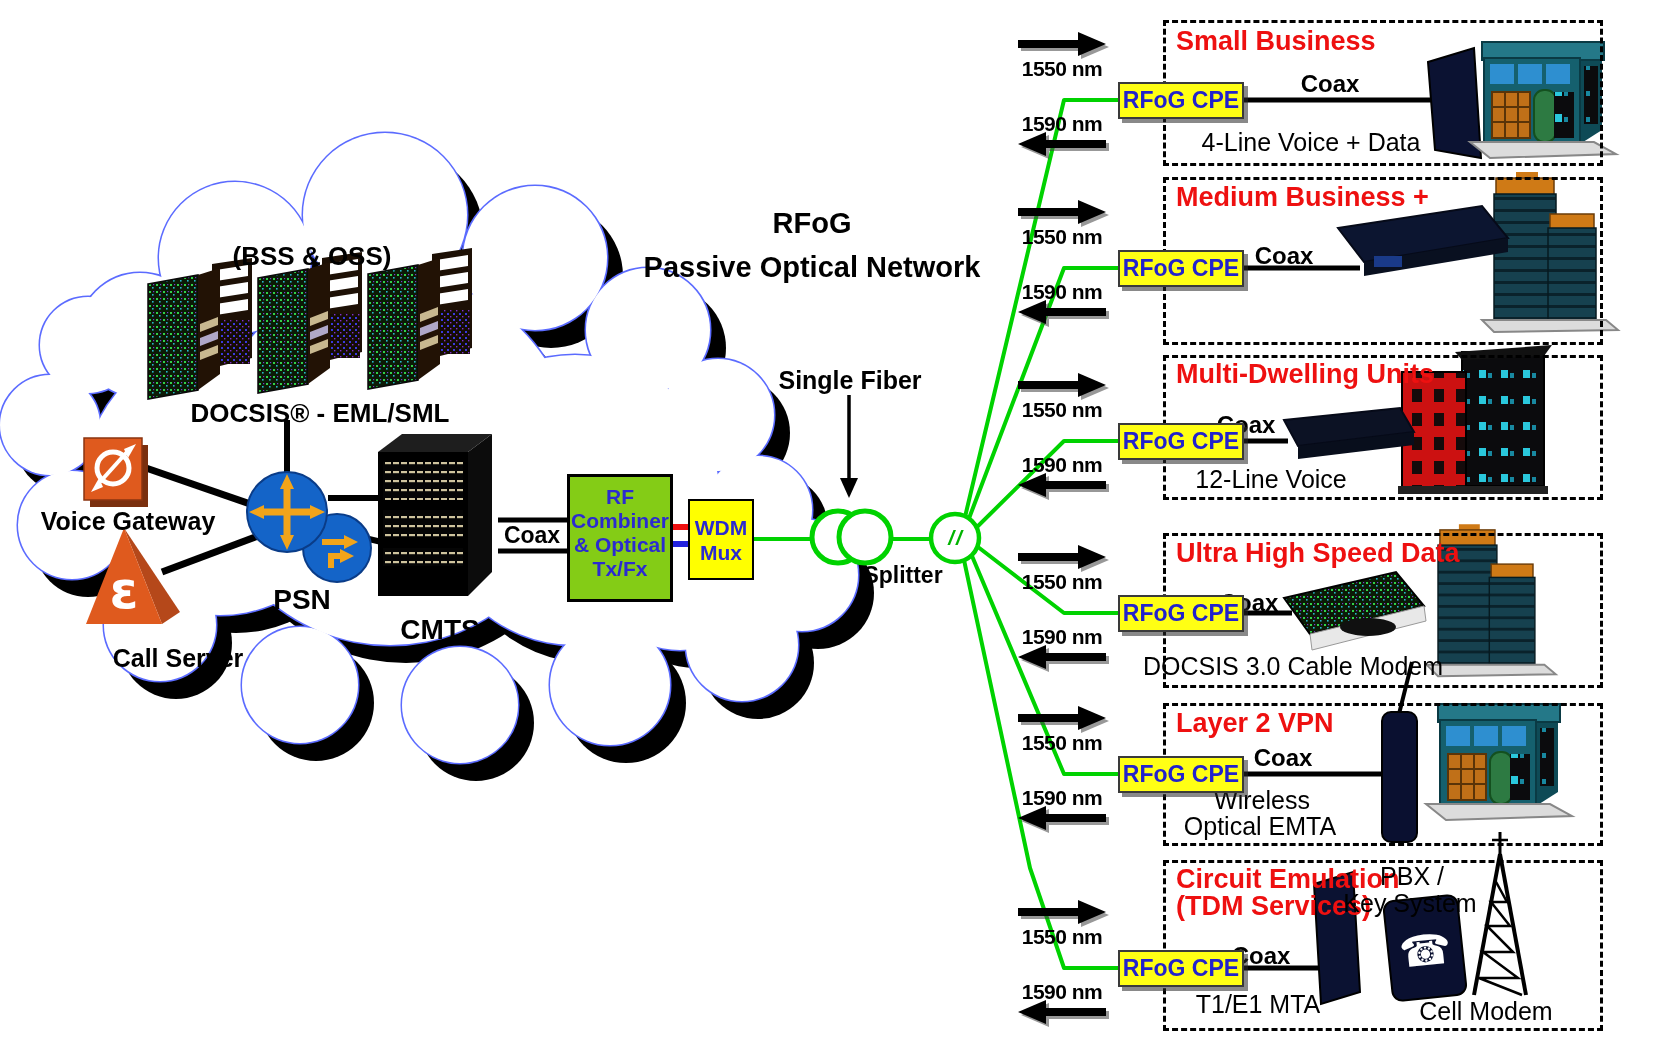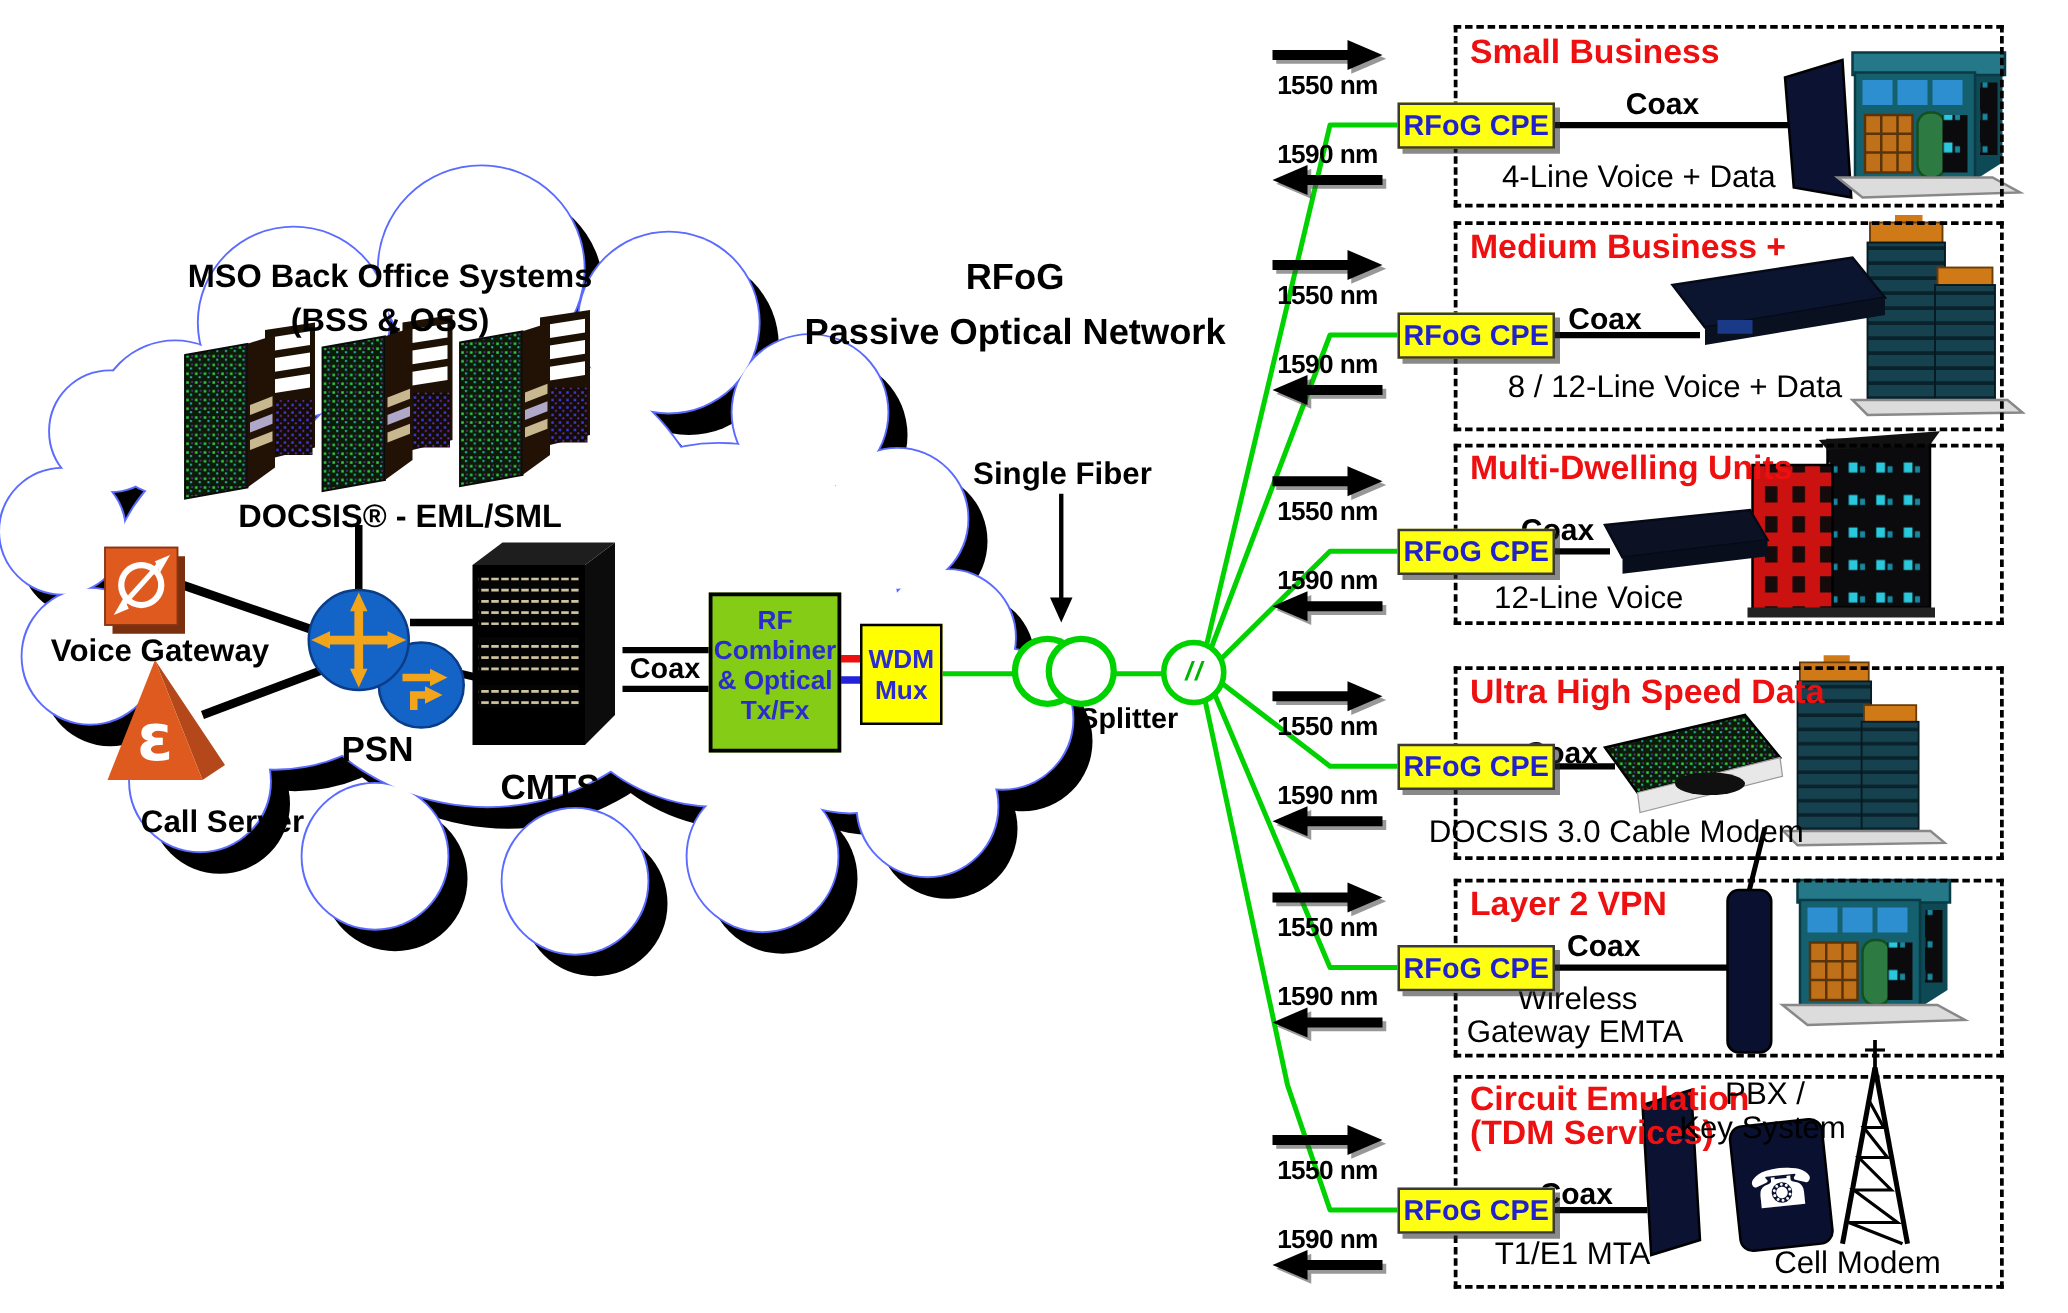--- a/index.html
+++ b/index.html
@@ -315,21 +315,20 @@
       <line x1="1500" y1="854" x2="1474" y2="995" stroke-width="4"></line>
       <line x1="1500" y1="854" x2="1526" y2="995" stroke-width="4"></line>
       <path d="M1495,880 L1507,902 L1491,902 L1510,926 L1487,926 L1513,952 L1483,952 L1518,978 L1479,978 L1522,995" stroke-width="2.5"></path>
     </g>
   </g>
 </svg>
 
 <div class="c" style="left:812px;top:223px;font-size:29px;">RFoG</div>
 <div class="c" style="left:812px;top:267px;font-size:29px;">Passive Optical Network</div>
 
-<div class="c" style="left:312px;top:221px;font-size:26px;">MSO Back Office Systems</div>
 <div class="c" style="left:312px;top:256px;font-size:26px;">(BSS &amp; OSS)</div>
 <div class="c" style="left:320px;top:413px;font-size:26px;">DOCSIS® - EML/SML</div>
 
 <div class="c" style="left:128px;top:521px;font-size:25px;">Voice Gateway</div>
 <div class="c" style="left:178px;top:658px;font-size:25px;">Call Server</div>
 <div class="c" style="left:302px;top:600px;font-size:28px;">PSN</div>
 <div class="c" style="left:440px;top:630px;font-size:28px;">CMTS</div>
 <div class="c" style="left:532px;top:535px;font-size:23px;">Coax</div>
 
 <div class="gbox">
@@ -352,21 +351,20 @@
 <div class="st" style="left:1176px;top:28px;">Small Business</div>
 <div class="cx" style="left:1330px;top:84px;">Coax</div>
 <div class="sd" style="left:1311px;top:142px;">4-Line Voice + Data</div>
 <div class="cpe" style="left:1118px;top:82px;">RFoG CPE</div>
 <div class="wl" style="left:1062px;top:69px;">1550 nm</div>
 <div class="wl" style="left:1062px;top:124px;">1590 nm</div>
 
 <div class="svc" style="left:1163px;top:177px;width:434px;height:162px;"></div>
 <div class="st" style="left:1176px;top:184px;">Medium Business +</div>
 <div class="cx" style="left:1284px;top:256px;">Coax</div>
-<div class="sd" style="left:1340px;top:310px;">8 / 12-Line Voice + Data</div>
 <div class="cpe" style="left:1118px;top:250px;">RFoG CPE</div>
 <div class="wl" style="left:1062px;top:237px;">1550 nm</div>
 <div class="wl" style="left:1062px;top:292px;">1590 nm</div>
 
 <div class="svc" style="left:1163px;top:355px;width:434px;height:139px;"></div>
 <div class="st" style="left:1176px;top:361px;">Multi-Dwelling Units</div>
 <div class="cx" style="left:1246px;top:425px;">Coax</div>
 <div class="sd" style="left:1271px;top:479px;">12-Line Voice</div>
 <div class="cpe" style="left:1118px;top:423px;">RFoG CPE</div>
 <div class="wl" style="left:1062px;top:410px;">1550 nm</div>
@@ -377,21 +375,21 @@
 <div class="cx" style="left:1249px;top:603px;">Coax</div>
 <div class="sd" style="left:1293px;top:666px;">DOCSIS 3.0 Cable Modem</div>
 <div class="cpe" style="left:1118px;top:595px;">RFoG CPE</div>
 <div class="wl" style="left:1062px;top:582px;">1550 nm</div>
 <div class="wl" style="left:1062px;top:637px;">1590 nm</div>
 
 <div class="svc" style="left:1163px;top:703px;width:434px;height:137px;"></div>
 <div class="st" style="left:1176px;top:710px;">Layer 2 VPN</div>
 <div class="cx" style="left:1283px;top:758px;">Coax</div>
 <div class="sd" style="left:1262px;top:800px;">Wireless</div>
-<div class="sd" style="left:1260px;top:826px;">Gateway EMTA</div>
+<div class="sd" style="left:1260px;top:826px;">Optical EMTA</div>
 <div class="cpe" style="left:1118px;top:756px;">RFoG CPE</div>
 <div class="wl" style="left:1062px;top:743px;">1550 nm</div>
 <div class="wl" style="left:1062px;top:798px;">1590 nm</div>
 
 <div class="svc" style="left:1163px;top:860px;width:434px;height:165px;"></div>
 <div class="st" style="left:1176px;top:866px;">Circuit Emulation</div>
 <div class="st" style="left:1176px;top:893px;">(TDM Services)</div>
 <div class="cx" style="left:1261px;top:956px;">Coax</div>
 <div class="sd" style="left:1258px;top:1004px;">T1/E1 MTA</div>
 <div class="sd" style="left:1412px;top:876px;">PBX /</div>

